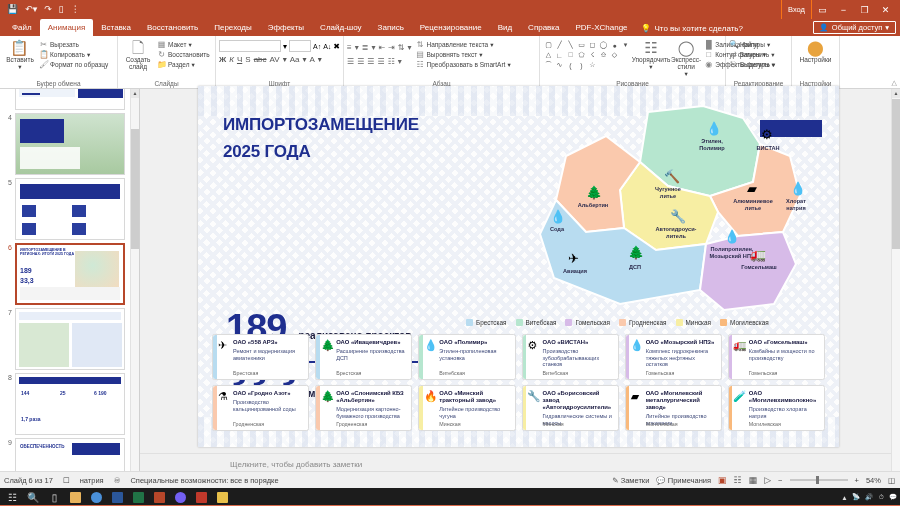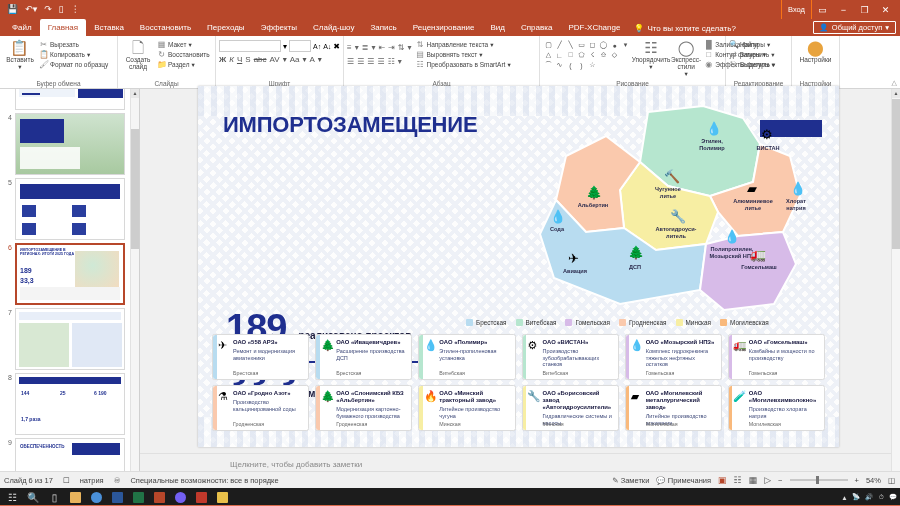--- a/index.html
+++ b/index.html
@@ -116,21 +116,21 @@
       repeating-linear-gradient(-45deg, #eef1f7 0 4px, transparent 4px 9px),
       #fdfdfd;
   }
   .ornament { position:absolute; left:0; top:0; width:100%; height:30px;
     background:repeating-linear-gradient(90deg,#dbe2ef 0 6px, #fff 6px 13px); opacity:.55; }
   .ornament.b { top:auto; bottom:0; }
 
   .sl-title { position:absolute; left:25px; top:25px; width:320px; }
   .sl-title .ln {
     font-family:"Liberation Sans", sans-serif;
-    font-weight:bold; color:#1f2f8f; font-size:22px; line-height:27px; letter-spacing:-.2px;
+    font-weight:bold; color:#1f2f8f; font-size:17px; line-height:27px; letter-spacing:-.2px;
   }
   .bignum {
     font-weight:bold; color:#1f2f8f; font-size:38px; line-height:40px; letter-spacing:-1px;
   }
   .statrow { position:absolute; left:28px; display:flex; align-items:flex-end; gap:12px; }
   .statlbl { font-weight:bold; color:#1a1a3c; font-size:10px; padding-bottom:7px; }
   .divider { position:absolute; left:28px; top:275px; width:270px; height:1.5px; background:#1f2f8f; }
   .navy-box { position:absolute; right:17px; top:34px; width:62px; height:17px; background:#1f2f8f; }
 
   
@@ -212,21 +212,21 @@
       <div class="signin">Вход</div>
       <div class="wbtn">▭</div>
       <div class="wbtn">−</div>
       <div class="wbtn">❐</div>
       <div class="wbtn close">✕</div>
     </div>
   </div>
 
   <div class="tabbar">
     <div class="tab">Файл</div>
-    <div class="tab active">Главная</div>
+    <div class="tab active">Анимация</div>
     <div class="tab">Вставка</div>
     <div class="tab">Восстановить</div>
     <div class="tab">Переходы</div>
     <div class="tab">Эффекты</div>
     <div class="tab">Слайд-шоу</div>
     <div class="tab">Запись</div>
     <div class="tab">Рецензирование</div>
     <div class="tab">Вид</div>
     <div class="tab">Справка</div>
     <div class="tab">PDF-XChange</div>
@@ -538,20 +538,21 @@
     <div class="canvaswrap">
       <div class="slide">
         <div class="slide-bg"></div>
         <div class="ornament"></div>
         <div class="ornament b"></div>
 
         <div class="navy-box"></div>
 
         <div class="sl-title">
           <div class="ln">ИМПОРТОЗАМЕЩЕНИЕ</div>
+          <div class="ln">2025 ГОДА</div>
         </div>
 
         <div class="statrow" style="top:222px">
           <span class="bignum">189</span>
           <span class="statlbl">реализовано проектов</span>
         </div>
         <div class="divider"></div>
         <div class="statrow" style="top:280px">
           <span class="bignum">33,3</span>
           <span class="statlbl">млрд рублей</span>

